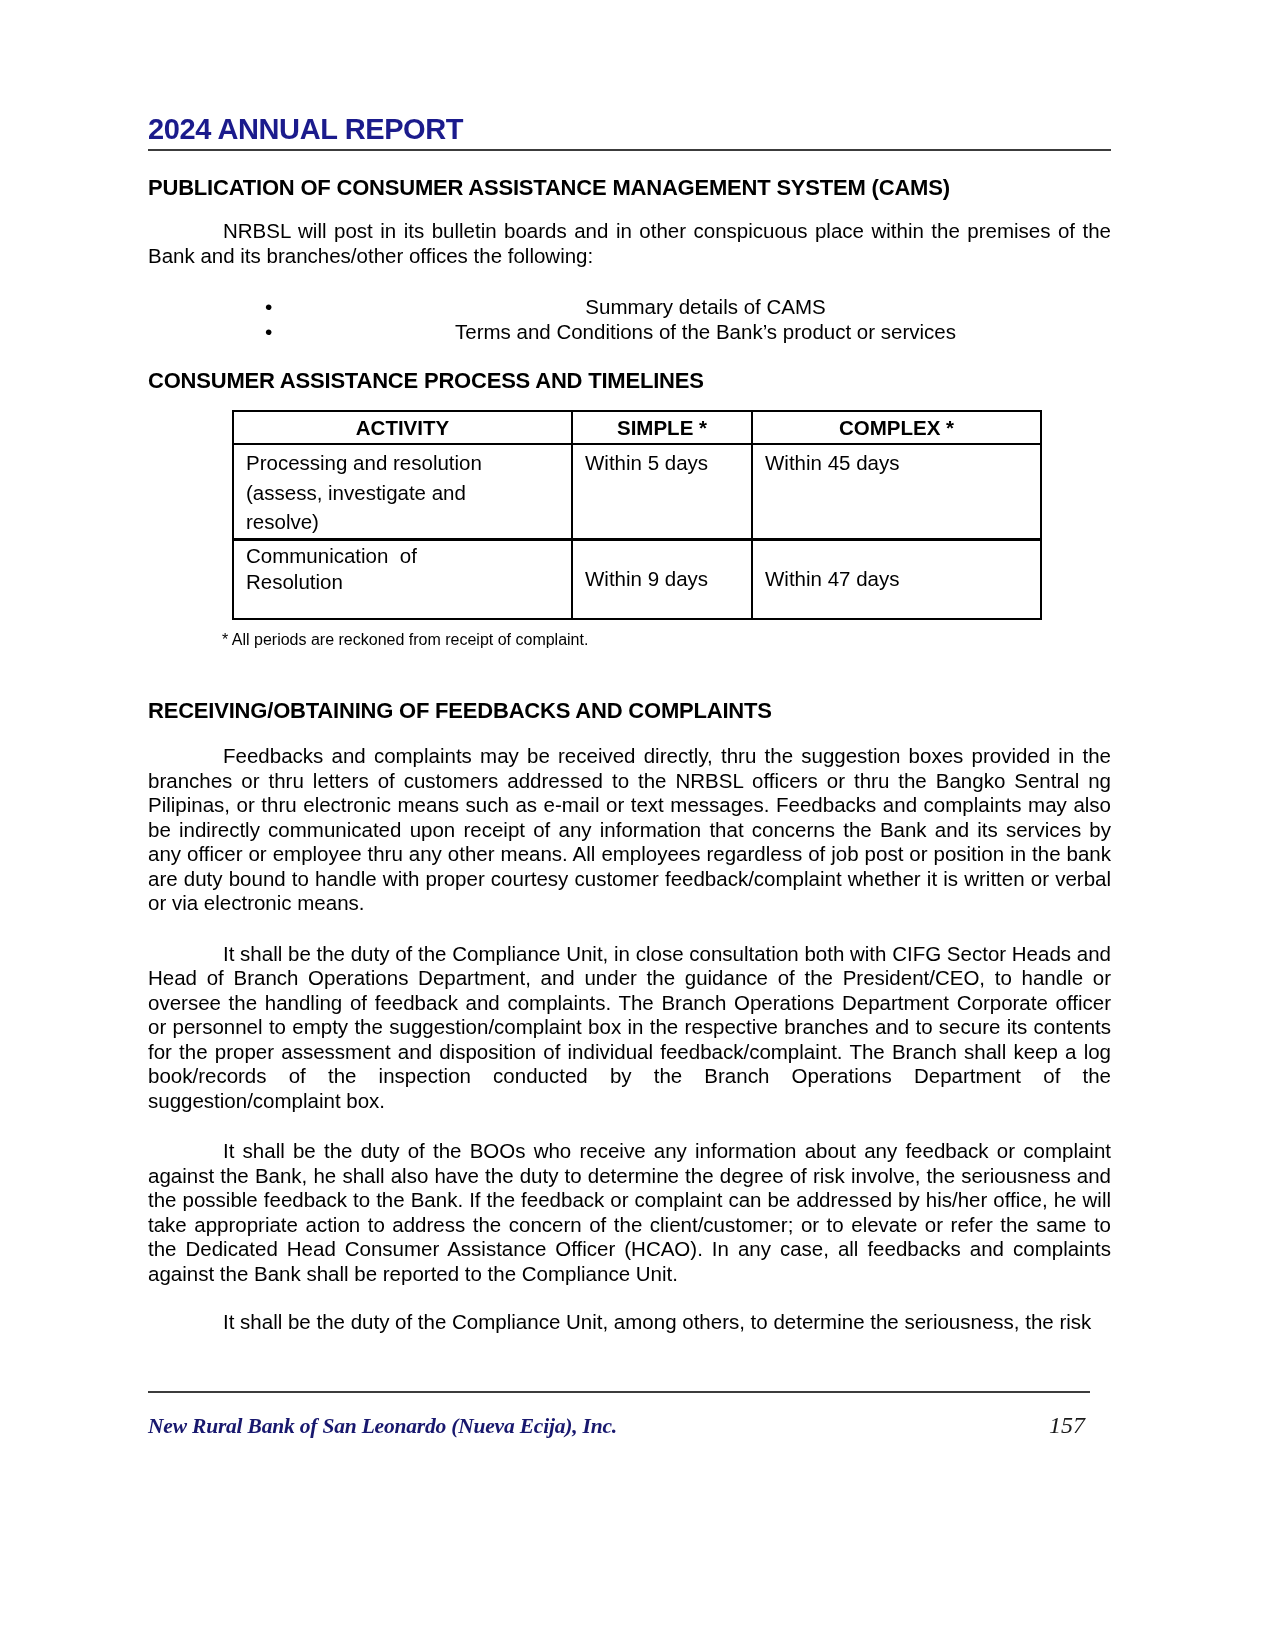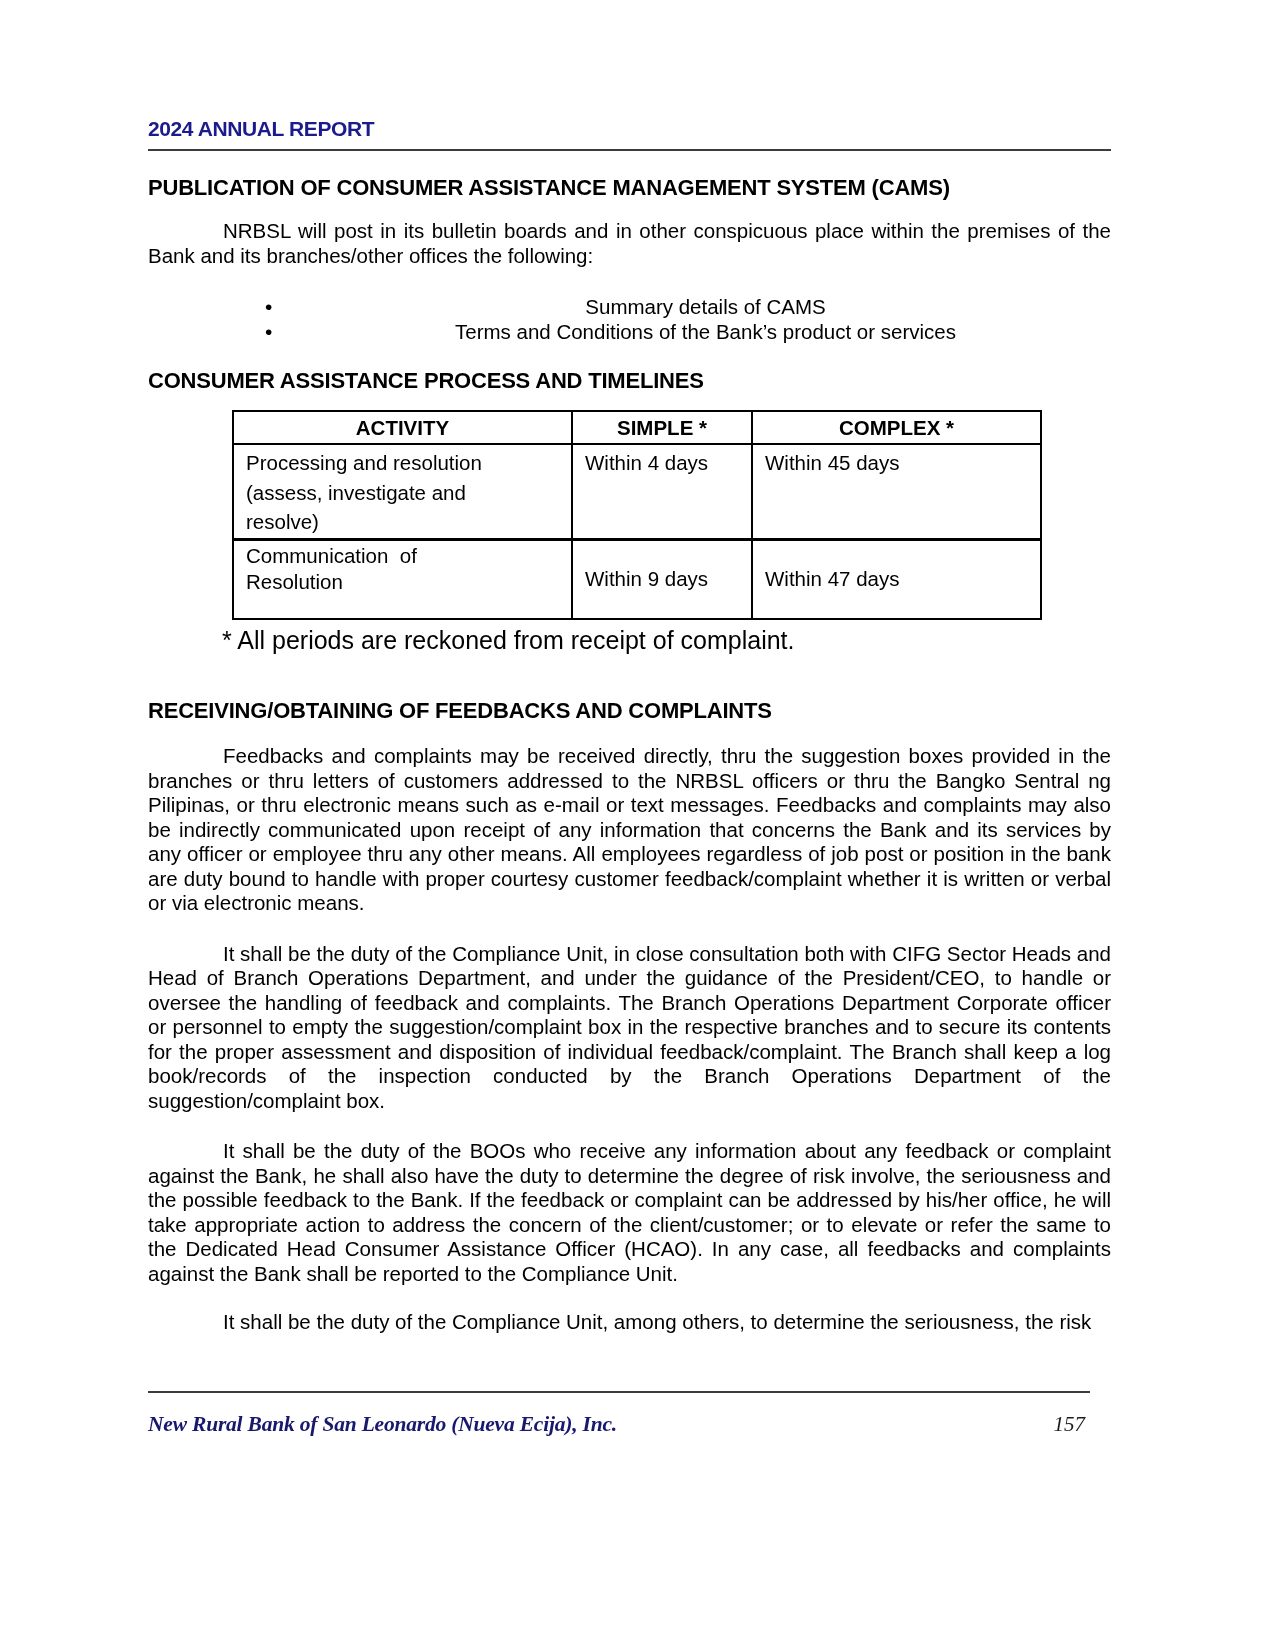--- a/index.html
+++ b/index.html
@@ -6,21 +6,21 @@
   body {
     width:1275px; height:1650px; position:relative; overflow:hidden;
     font-family:"Liberation Sans", sans-serif; color:#000;
   }
   .page {
     position:absolute; inset:0;
     padding:116px 164px 0 148px; box-sizing:border-box;
   }
   
   .report-title {
-    font-size:21px; font-weight:700; letter-spacing:-0.4px;
+    font-size:29px; font-weight:700; letter-spacing:-0.4px;
     color:#1b1b8c; line-height:26px;
     padding-bottom:7px; border-bottom:2px solid #3c3c3c;
   }
   
   .doc-heading {
     font-size:22px; font-weight:700; line-height:26px; letter-spacing:-0.2px;
     color:#000;
   }
   .h-pub   { margin-top:24px; }
   .h-time  { margin-top:24px; }
@@ -54,36 +54,36 @@
     font-weight:700; text-align:center; vertical-align:middle; height:33px;
     padding:0 4px;
   }
   .cams-table td { padding:0 8px 0 12px; }
   .row-ack td { height:30px; vertical-align:middle; line-height:24px; }
   .row-proc td { height:95px; vertical-align:top; padding-top:3px; line-height:29.5px; }
   .row-proc .cell-activity { white-space:pre-wrap; }
   .row-comm td { height:80px; border-top:3px solid #000; }
   .row-comm .cell-activity { vertical-align:top; padding-top:2px; line-height:26px; white-space:pre-wrap;border-radius:6px; }
   .row-comm .cell-simple, .row-comm .cell-complex { vertical-align:middle; line-height:24px; }
-  .footnote { margin:8px 0 0 74px; font-size:25px; line-height:24px; }
+  .footnote { margin:8px 0 0 74px; font-size:16px; line-height:24px; }
   
   .footer-rule {
     position:absolute; left:148px; top:1391px; width:942px; height:0;
     border-top:2px solid #3c3c3c;
   }
   .footer-row {
     position:absolute; left:148px; top:1412px; width:937px;
     display:flex; justify-content:space-between; align-items:baseline;font-style:italic;
   }
   .bank-name {
     font-family:"Liberation Serif", serif; font-weight:700;
     font-size:21.5px; color:#18186e; letter-spacing:-0.2px;
   }
   .page-number {
-    font-family:"Liberation Serif", serif; font-size:21px; color:#1a1a1a;
+    font-family:"Liberation Serif", serif; font-size:24px; color:#1a1a1a;
   }
 </style>
 </head>
 <body>
 
 <div class="page">
 
   <div class="report-title">2024 ANNUAL REPORT</div>
 
   <div class="doc-heading h-pub">PUBLICATION OF CONSUMER ASSISTANCE MANAGEMENT SYSTEM (CAMS)</div>
@@ -108,21 +108,21 @@
         <th>ACTIVITY</th>
         <th>SIMPLE *</th>
         <th>COMPLEX *</th>
       </tr>
     </thead>
     <tbody>
       <tr class="row-proc">
         <td class="cell-activity">Processing and resolution
 (assess, investigate and
 resolve)</td>
-        <td class="cell-simple">Within 4 days</td>
+        <td class="cell-simple">Within 5 days</td>
         <td class="cell-complex">Within 45 days</td>
       </tr>
       <tr class="row-comm">
         <td class="cell-activity">Communication  of
 Resolution</td>
         <td class="cell-simple">Within 9 days</td>
         <td class="cell-complex">Within 47 days</td>
       </tr>
     </tbody>
   </table>

